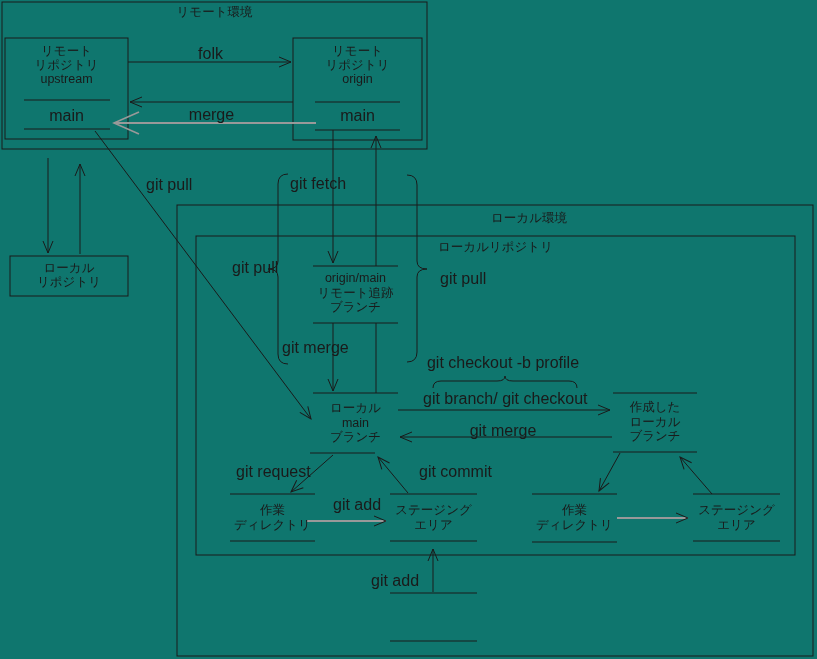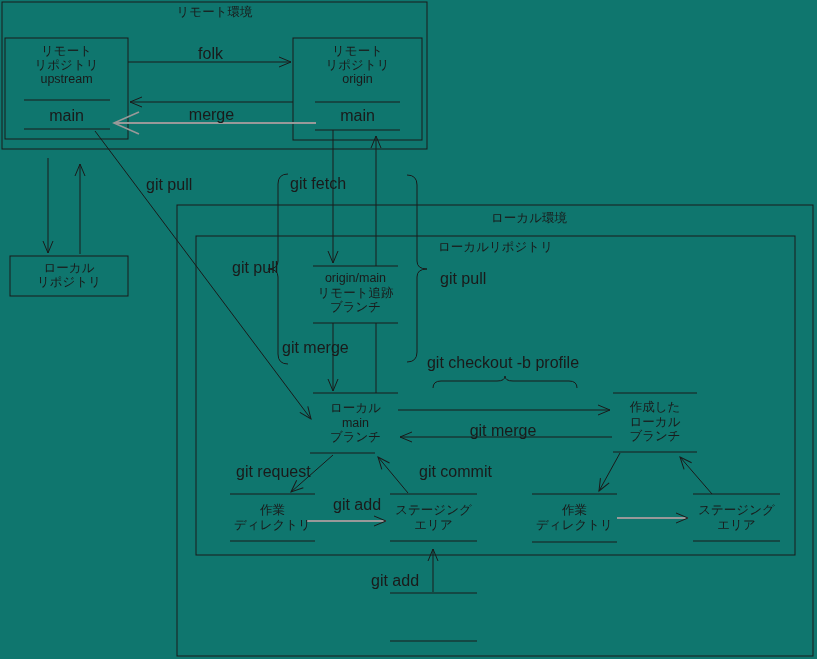--- a/index.html
+++ b/index.html
@@ -133,20 +133,21 @@
     <div>ブランチ</div>
   </div>
 
   <div class="txt c jp" style="left:612px;top:400px;width:86px;line-height:14.5px">
     <div>作成した</div>
     <div>ローカル</div>
     <div>ブランチ</div>
   </div>
 
   <div class="txt c" style="left:423px;top:356px;width:160px">git checkout -b profile</div>
+  <div class="txt c" style="left:423px;top:392px;width:160px">git branch/ git checkout</div>
   <div class="txt c" style="left:423px;top:424px;width:160px">git merge</div>
   <div class="txt" style="left:236px;top:465px">git request</div>
   <div class="txt" style="left:419px;top:465px">git commit</div>
   <div class="txt" style="left:333px;top:498px">git add</div>
 
   <div class="txt c jp" style="left:230px;top:503px;width:85px;line-height:15px">
     <div>作業</div>
     <div>ディレクトリ</div>
   </div>
   <div class="txt c jp" style="left:390px;top:503px;width:87px;line-height:15px">

